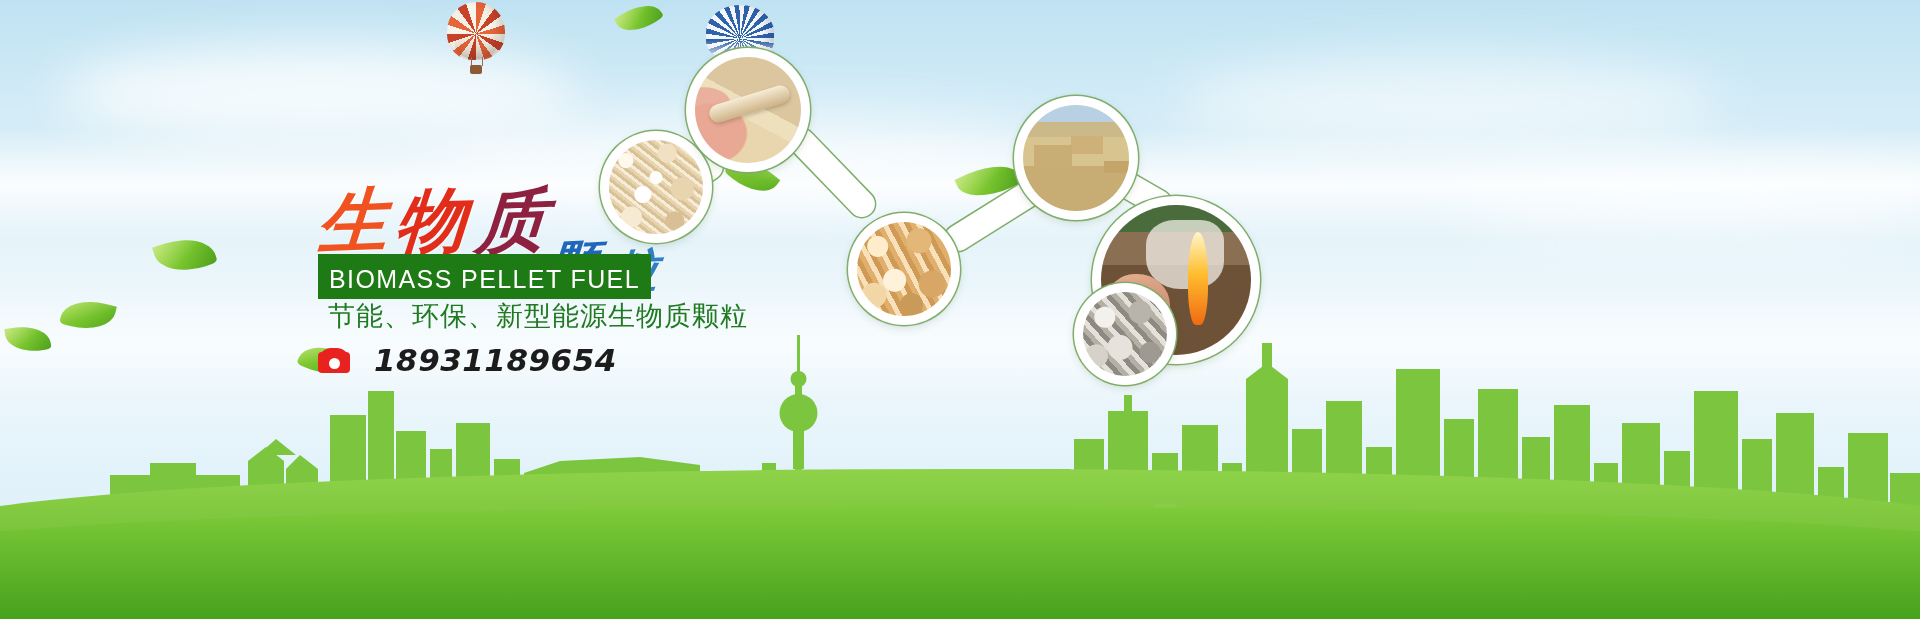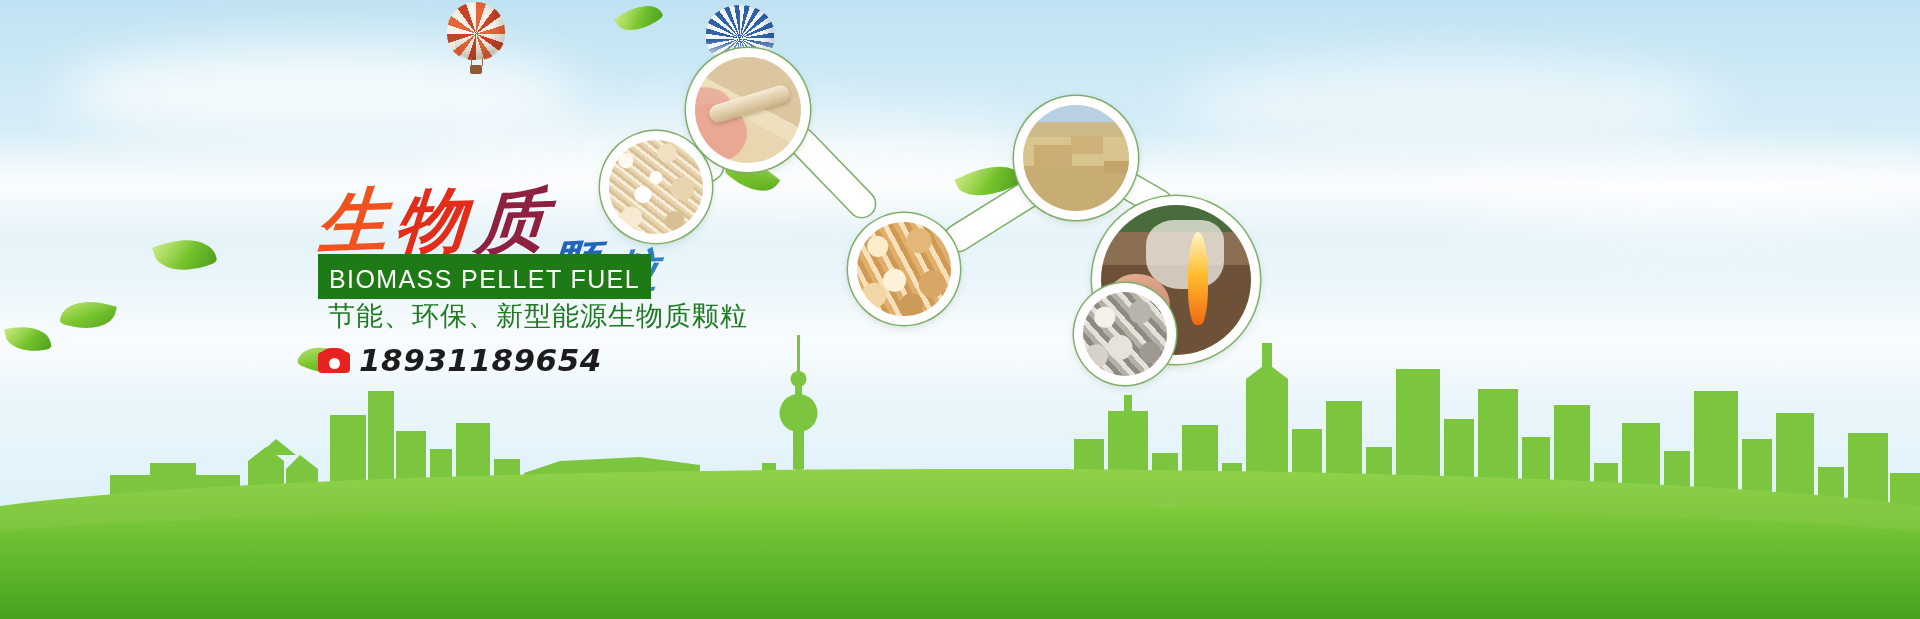--- a/index.html
+++ b/index.html
@@ -95,21 +95,21 @@
 
   #sub-cn{
     position:absolute;left:10px;top:118px;
     font-family:Liberation Serif, serif;
     font-size:27px;line-height:32px;
     color:#1f7a21;
     letter-spacing:1px;
     white-space:nowrap;
   }
 
-  #phone-row{position:absolute;left:0px;top:162px;display:flex;align-items:center;gap:9px;}
+  #phone-row{position:absolute;left:0px;top:162px;display:flex;align-items:center;gap:24px;}
   #phone-icon{
     position:relative;width:32px;height:25px;flex:0 0 auto;
   }
   #phone-icon .body{
     position:absolute;left:0;top:4px;width:32px;height:21px;
     background:#e8231f;border-radius:4px;
   }
   #phone-icon .handset{
     position:absolute;left:1px;top:0px;width:30px;height:12px;
     border-radius:15px 15px 0 0;

